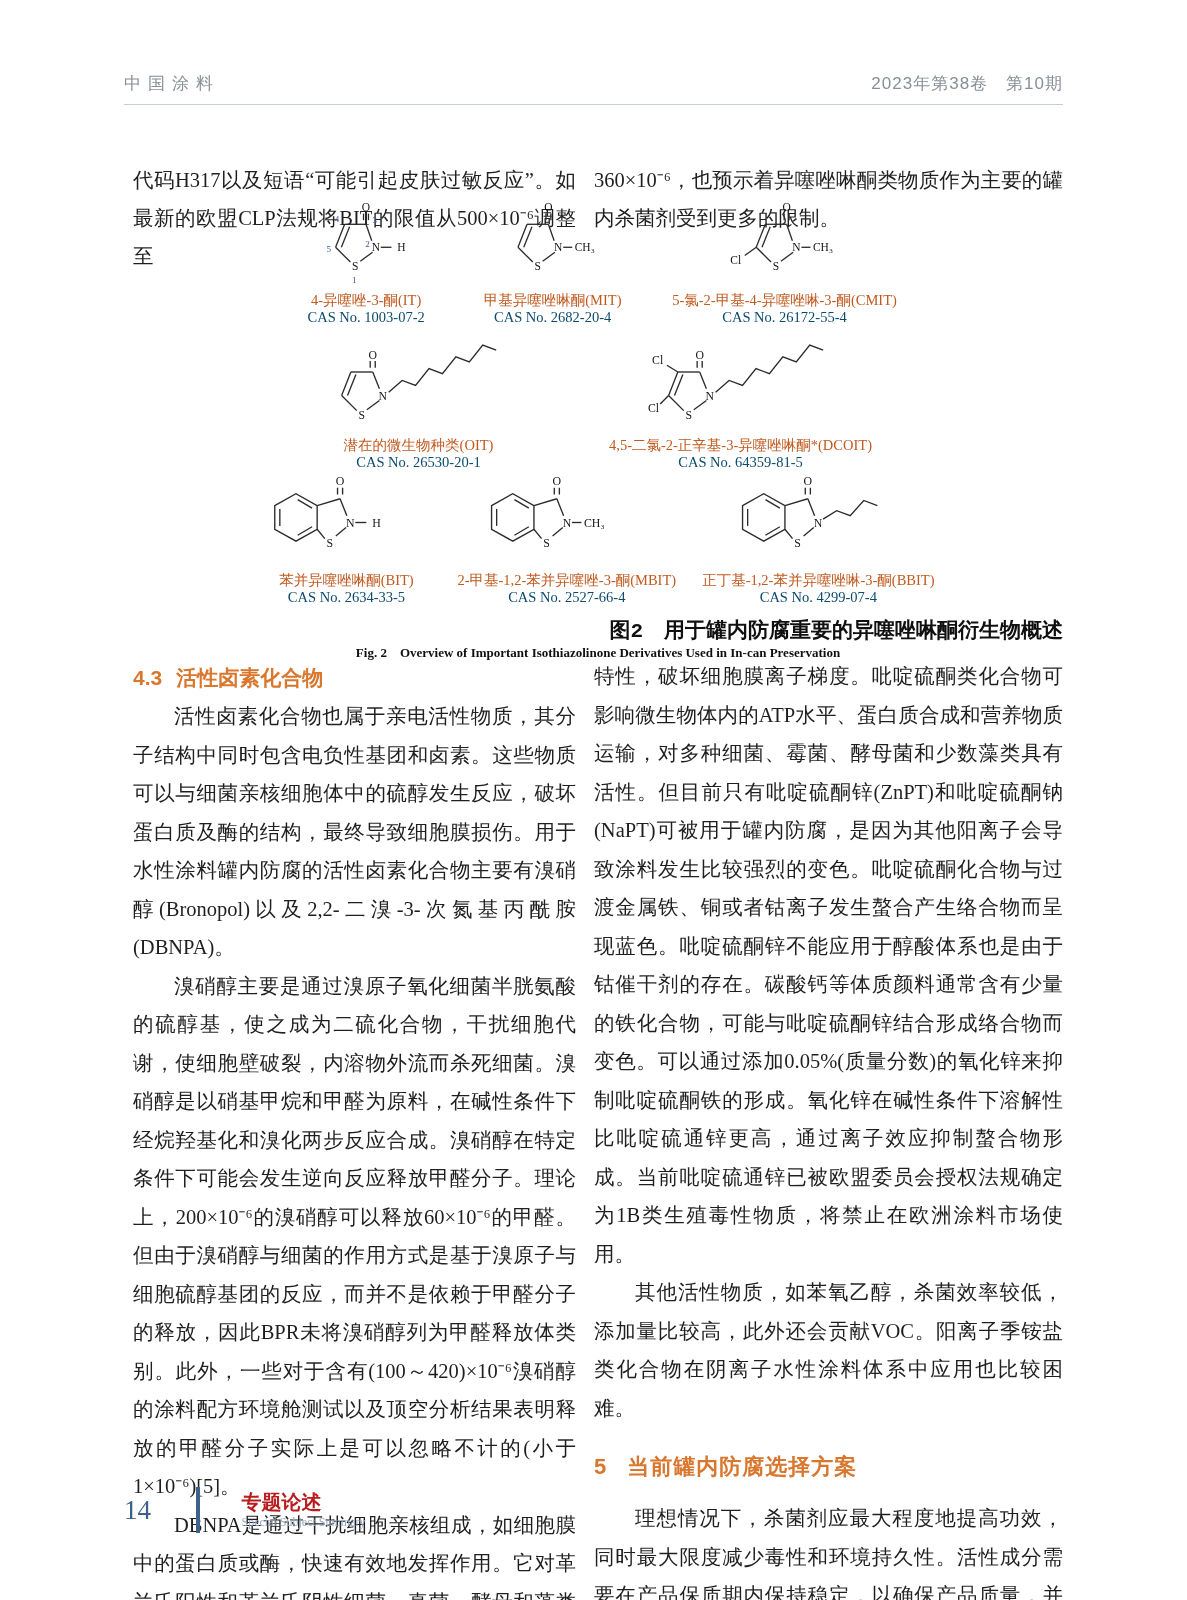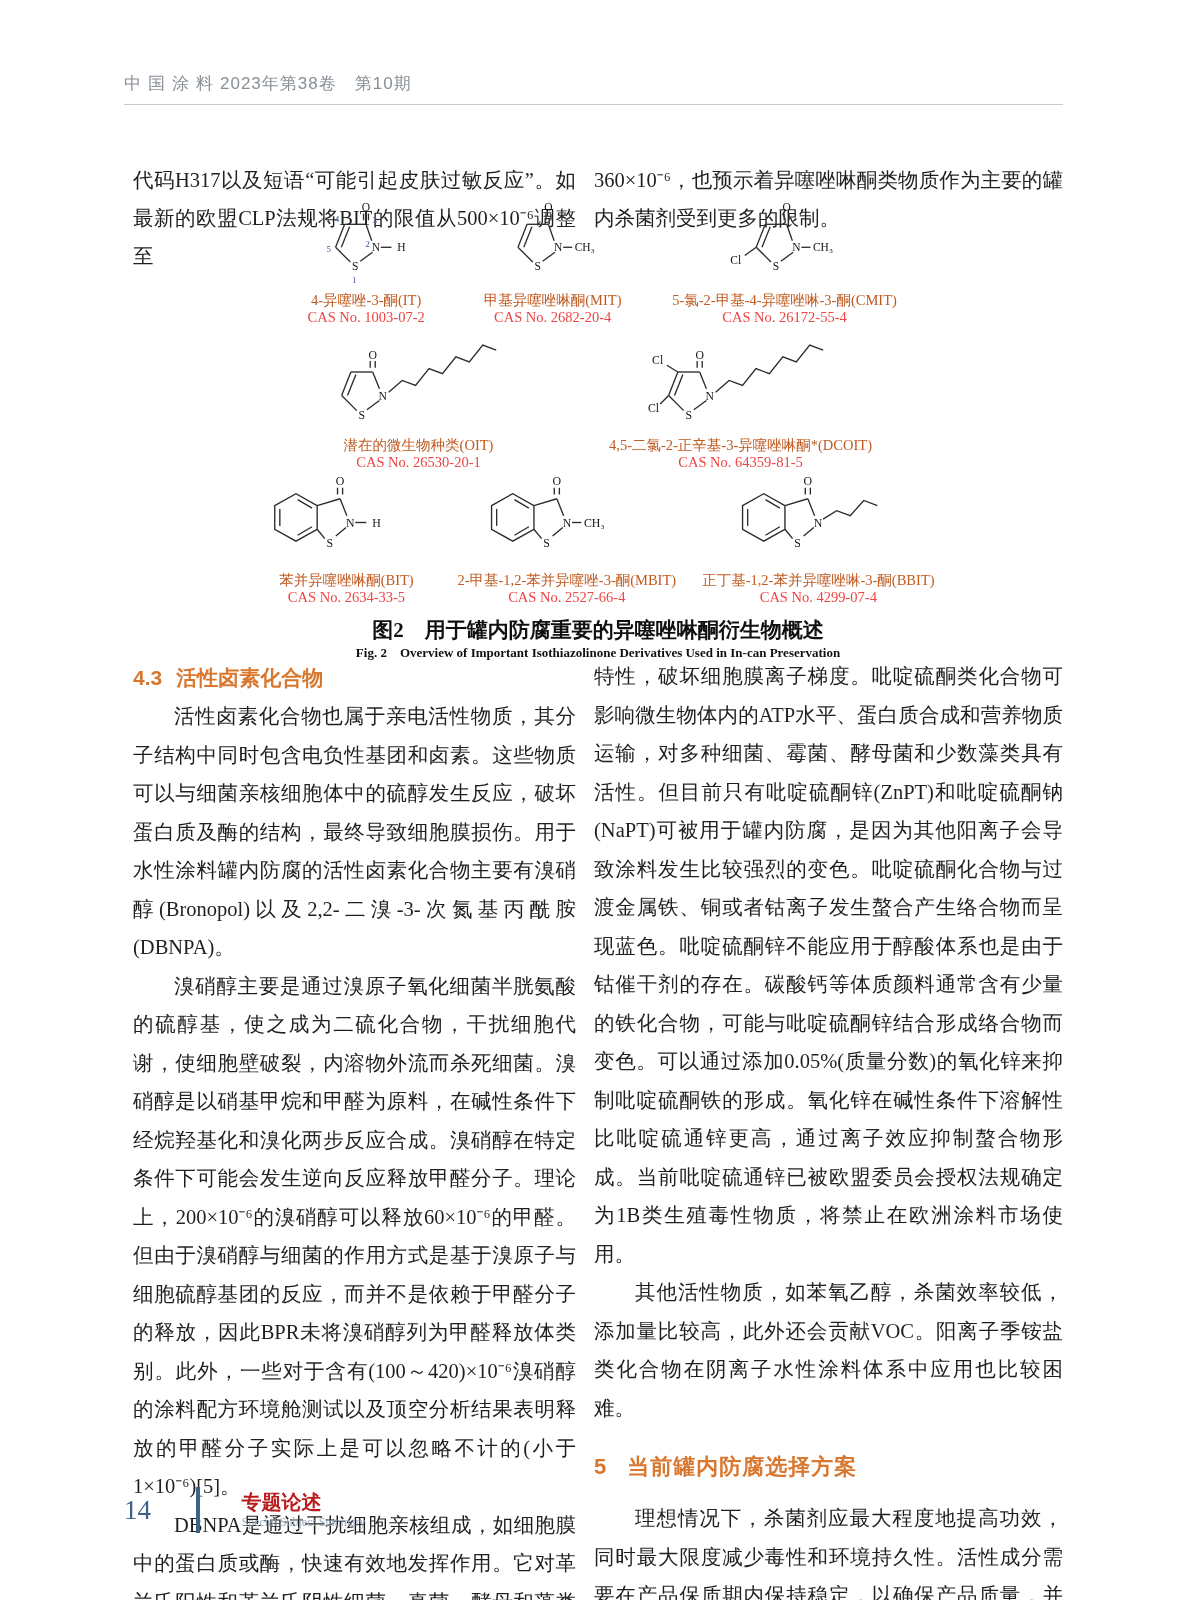--- a/index.html
+++ b/index.html
@@ -1,45 +1,45 @@
 <!DOCTYPE html>
 <html><head>
 <meta charset="utf-8">
 <style>
   html,body{margin:0;padding:0;background:#e8e8e8;}
   .page{position:relative;width:1187px;height:1600px;background:#ffffff;margin:0 auto;
         font-family:"Liberation Serif",serif;color:#1f1f1f;overflow:hidden;}
 
   
   .header{position:absolute;top:72px;left:124px;width:939px;display:flex;
-          align-items:flex-end;padding-bottom:9px;
+          justify-content:space-between;align-items:flex-end;padding-bottom:9px;
           border-bottom:1.5px solid #c6cdd2;color:#878f97;
           font-family:"Liberation Sans",sans-serif;font-size:17px;}
   .header .journal{letter-spacing:7px;}
   .header .issue{letter-spacing:1px;}
 
   
   .intro{position:absolute;top:117px;left:133px;width:930px;display:flex;gap:18px;
          font-size:20.5px;line-height:38px;text-align:justify;margin-top:44px;}
   .intro .c-left{width:443px;}
   .intro .c-right{width:469px;}
 
   
   .figure{position:absolute;top:198px;left:133px;width:930px;text-align:center;}
   .struct-row{display:flex;justify-content:center;align-items:flex-end;margin-bottom:4px;}
   .row1{gap:48px;} .row2{gap:96px;} .row3{gap:26px;}
   .struct{display:flex;flex-direction:column;align-items:center;}
   .struct svg{display:block;}
   .struct-name{font-size:14.5px;line-height:17px;color:#c05a20;margin-top:2px;white-space:nowrap;}
-  .struct-cas{font-size:14.5px;line-height:17px;color:#ef4444;white-space:nowrap;}
+  .struct-cas{font-size:14.5px;line-height:17px;color:#0c4a6e;white-space:nowrap;}
   .bond{stroke:#2b2b2b;stroke-width:1.6;fill:none;}
   .atom{font-size:14px;fill:#141414;font-family:"Liberation Serif",serif;}
   .atom-num{font-size:11px;fill:#3d55a0;font-family:"Liberation Serif",serif;}
-  .cap-zh{font-size:21px;font-weight:bold;font-family:Liberation Serif, serif;
-          color:#101010;margin-top:10px;}
+  .cap-zh{font-size:21px;font-weight:bold;font-family:Liberation Mono, monospace;
+          color:#101010;margin-top:10px;text-align:right;}
   .cap-en{font-size:13px;font-weight:bold;margin-top:0;color:#101010;}
 
   
   .main{position:absolute;top:657px;left:133px;width:930px;display:flex;gap:18px;
         font-size:20.5px;line-height:38.5px;text-align:justify;}
   .main .c-left{width:443px;}
   .main .c-right{width:469px;}
   .main p{margin:0;text-indent:2em;}
   .main p.no-indent{text-indent:0;}
   .h-sub{font-family:"Liberation Sans",sans-serif;font-weight:bold;color:#d9772e;

